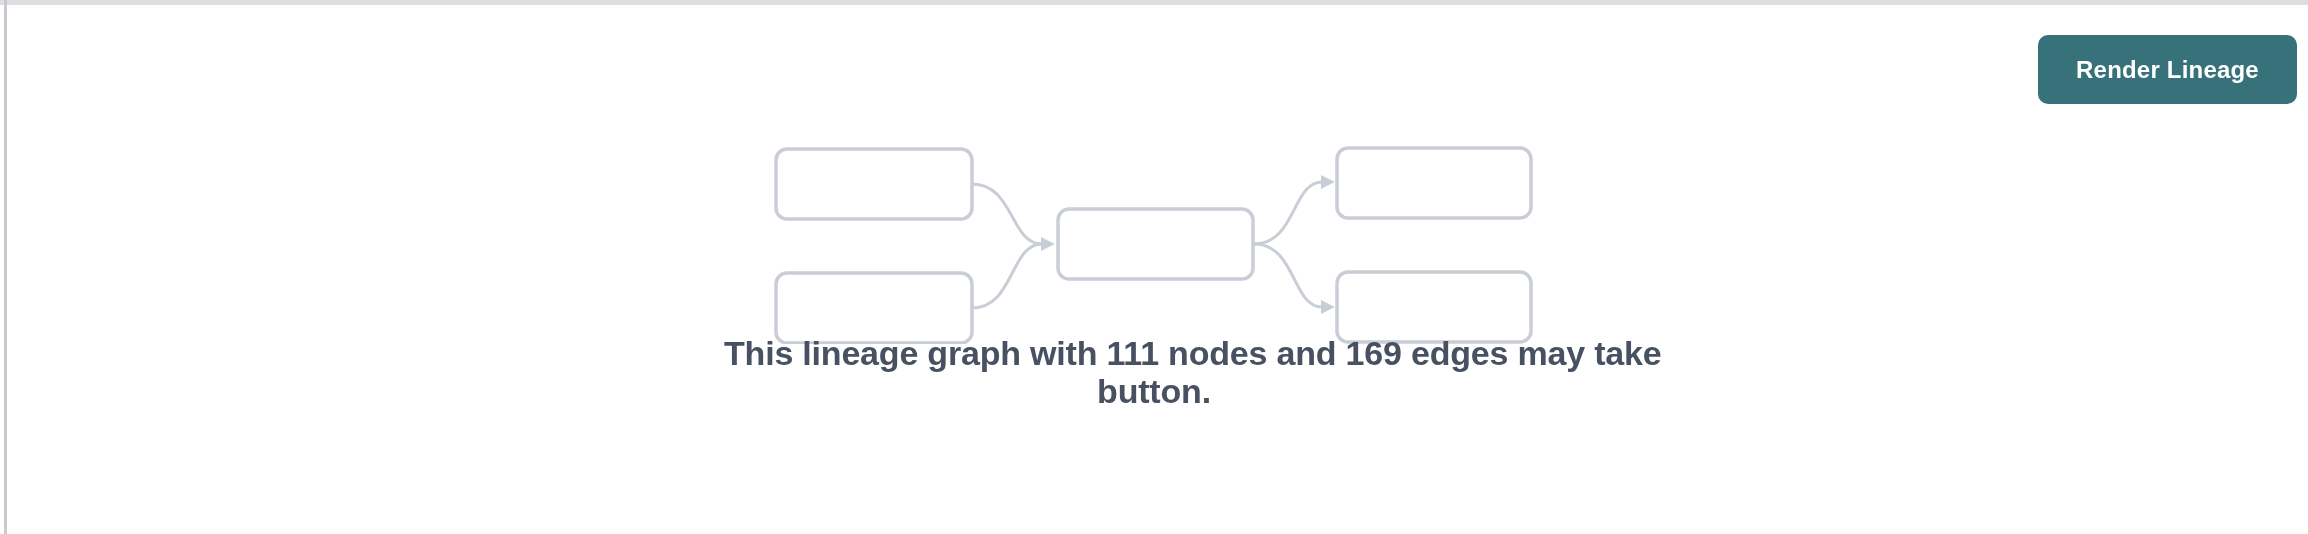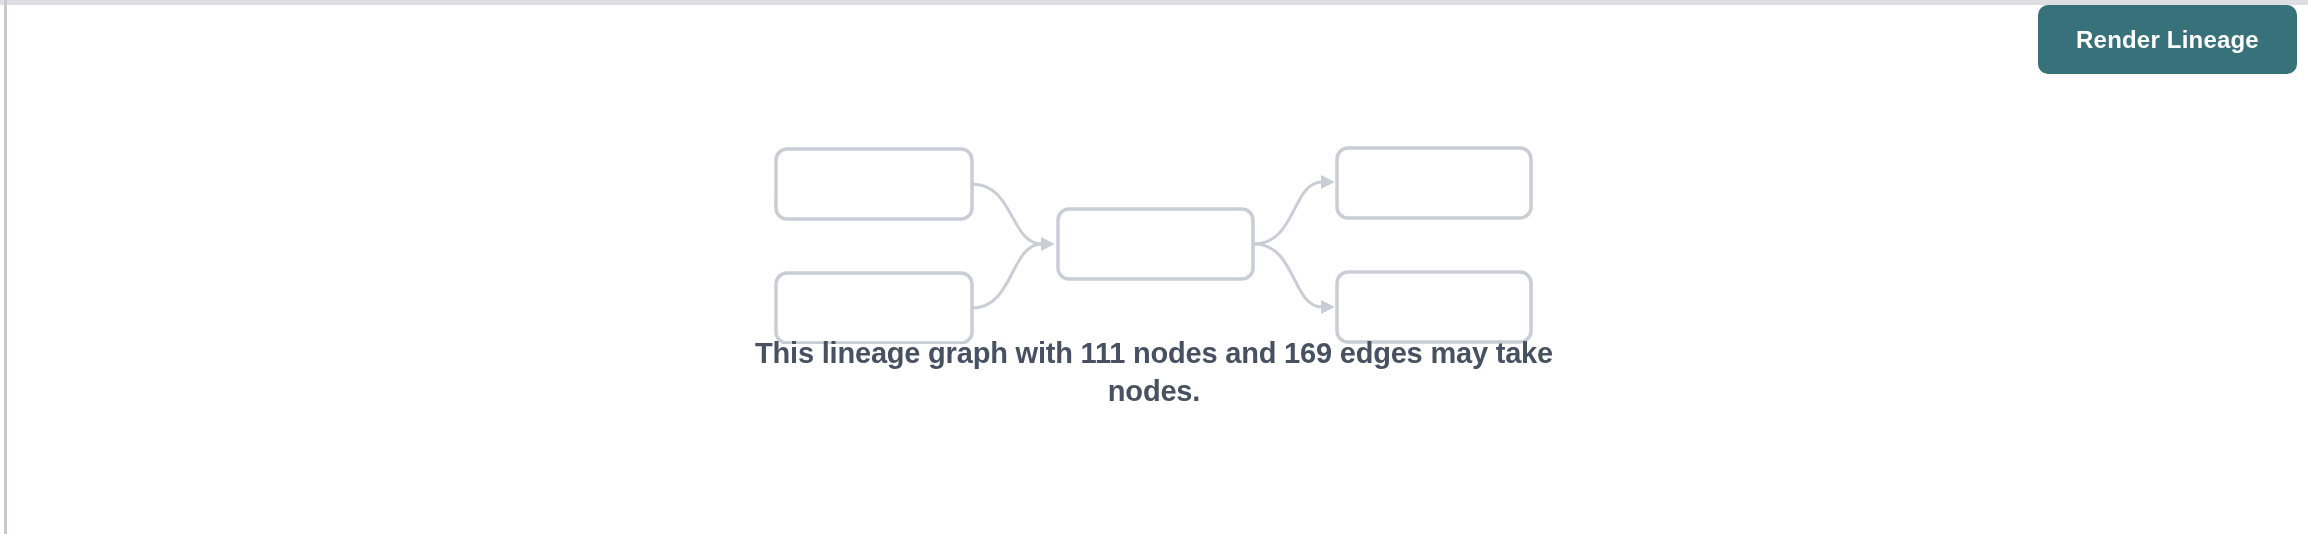--- a/index.html
+++ b/index.html
@@ -22,21 +22,21 @@
     background: #dedde2;
   }
   .left-border {
     position: absolute;
     left: 4px; top: 0;
     width: 3px; height: 100%;
     background: #c9cacf;
   }
   .render-btn {
     position: absolute;
-    top: 5px;
+    top: 35px;
     right: 11px;
     width: 259px;
     height: 69px;
     background: #377179;
     color: #ffffff;
     border: none;
     border-radius: 10px;
     font-family: "Liberation Sans", "DejaVu Sans", sans-serif;
     font-size: 24px;
     font-weight: bold;
@@ -54,21 +54,21 @@
     height: 198px;
   }
   .message {
     position: absolute;
     top: 334px;
     left: 50%;
     transform: translateX(-50%);
     width: 860px;
     text-align: center;
     color: #475161;
-    font-size: 29px;
+    font-size: 34px;
     font-weight: bold;
     line-height: 38px;
     letter-spacing: -0.2px;
   }
   .message .line { display: block; white-space: nowrap; }
 </style>
 </head>
 <body>
 
 <div id="panel">
@@ -91,15 +91,15 @@
 
     <rect x="2" y="3" width="196" height="70" rx="11" fill="#ffffff" stroke="#c9ced6" stroke-width="3.5"></rect>
     <rect x="2" y="127" width="196" height="70" rx="11" fill="#ffffff" stroke="#c9ced6" stroke-width="3.5"></rect>
     <rect x="284" y="63" width="195" height="70" rx="11" fill="#ffffff" stroke="#c9ced6" stroke-width="3.5"></rect>
     <rect x="563" y="2" width="194" height="70" rx="11" fill="#ffffff" stroke="#c9ced6" stroke-width="3.5"></rect>
     <rect x="563" y="126" width="194" height="70" rx="11" fill="#ffffff" stroke="#c9ced6" stroke-width="3.5"></rect>
   </svg>
 
   <div class="message">
     <span class="line">This lineage graph with 111 nodes and 169 edges may take</span>
-    <span class="line">nodes.</span>
+    <span class="line">button.</span>
   </div>
 </div>
 
 </body></html>

